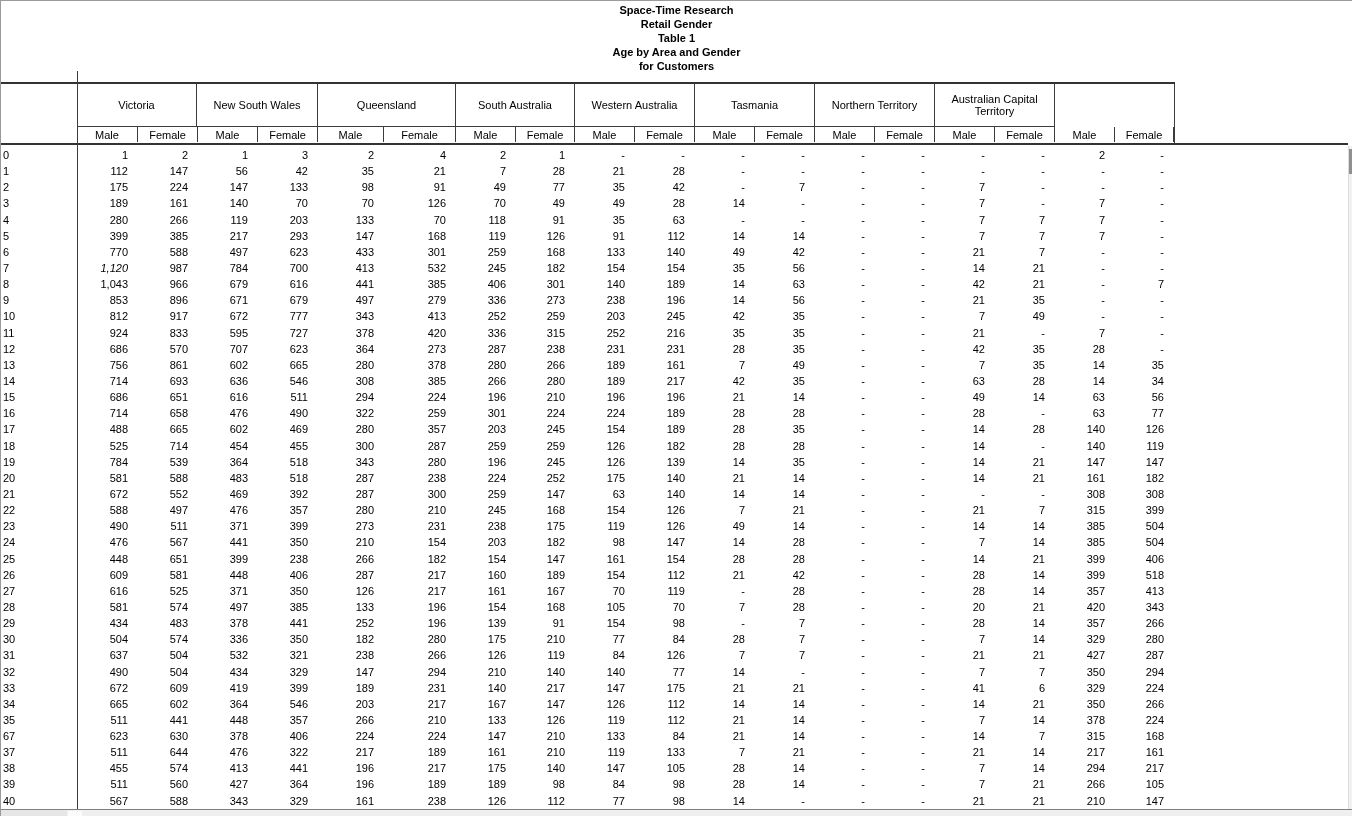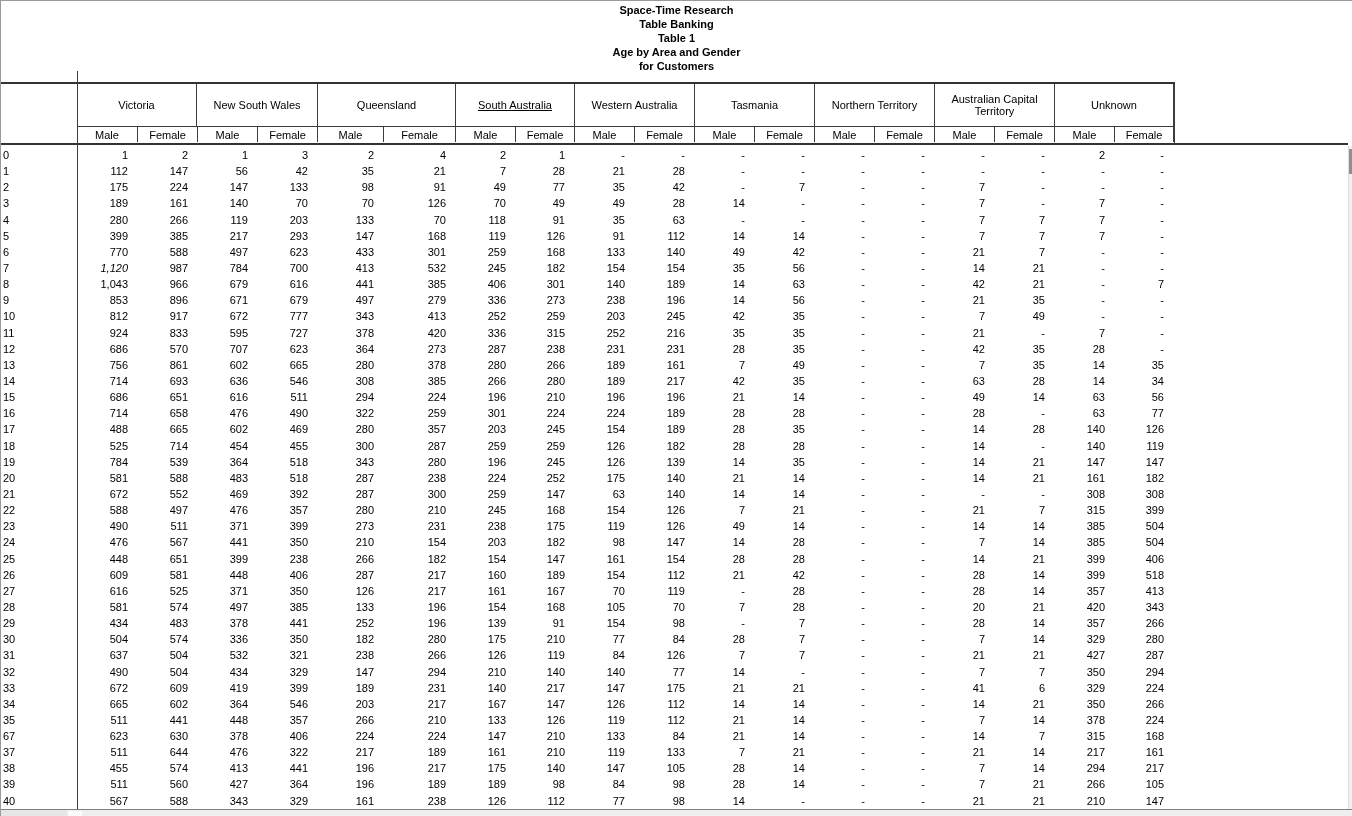--- a/index.html
+++ b/index.html
@@ -39,42 +39,41 @@
   #h-scroll-left{position:absolute;left:0;top:0;width:66px;height:7px;background:#e6e6e6;}
   #h-scroll-thumb{position:absolute;left:67px;top:1px;width:14px;height:6px;background:#fbfbfb;}
 </style>
 </head>
 <body>
 
 <div id="page">
 
   <div id="title-block">
     <div>Space-Time Research</div>
-    <div>Table Banking</div>
+    <div>Retail Gender</div>
     <div>Table 1</div>
     <div>Age by Area and Gender</div>
     <div>for Customers</div>
   </div>
 
   <div class="hline" style="left:0;top:81px;width:1174px;height:2px;"></div>
   <div class="hline" style="left:0;top:142px;width:1347px;height:2px;"></div>
   <div class="vline" style="left:76px;top:70px;height:738px;"></div>
   <div class="vline" style="left:1173px;top:83px;height:59px;"></div>
 
   <div id="group-row">
       <div class="corner" style="width: 76px;"></div>
       <div class="group-cell" style="width: 120px;">Victoria</div>
       <div class="group-cell" style="width: 121px;">New South Wales</div>
       <div class="group-cell" style="width: 138px;">Queensland</div>
-      <div class="group-cell" style="width: 119px; text-decoration: underline;">South Australia</div>
+      <div class="group-cell" style="width: 119px;">South Australia</div>
       <div class="group-cell" style="width: 120px;">Western Australia</div>
       <div class="group-cell" style="width: 120px;">Tasmania</div>
       <div class="group-cell" style="width: 120px;">Northern Territory</div>
       <div class="group-cell" style="width: 120px;">Australian Capital Territory</div>
-      <div class="group-cell" style="width: 119px;">Unknown</div>
     </div>
 
   <div id="mf-row">
       <div class="mf-cell" style="width: 61px;">Male</div>
       <div class="mf-cell" style="width: 60px;">Female</div>
       <div class="mf-cell" style="width: 60px;">Male</div>
       <div class="mf-cell" style="width: 60px;">Female</div>
       <div class="mf-cell" style="width: 66px;">Male</div>
       <div class="mf-cell" style="width: 72px;">Female</div>
       <div class="mf-cell" style="width: 60px;">Male</div>

